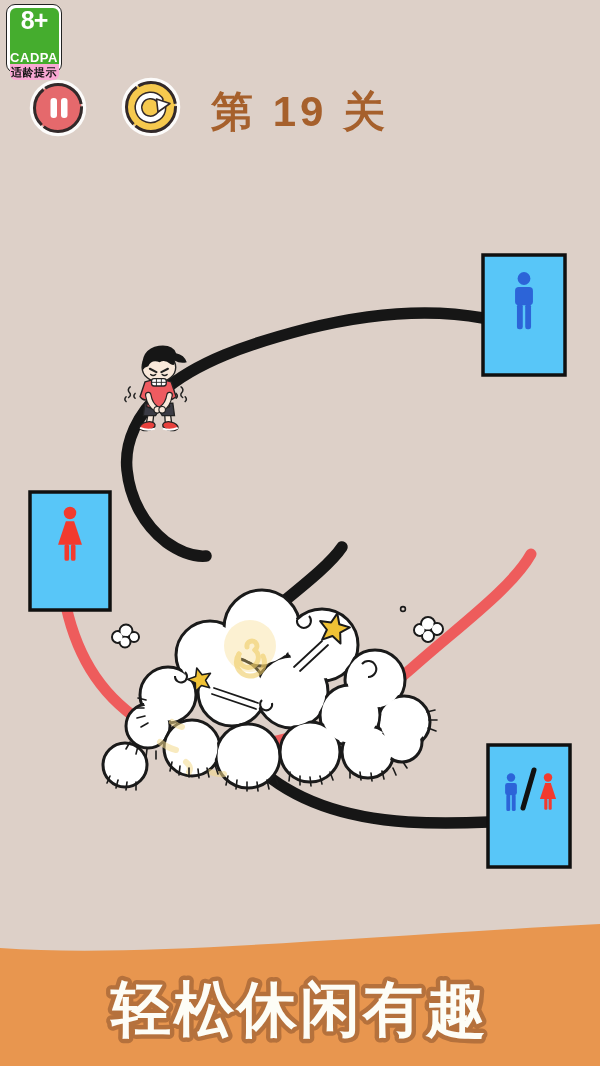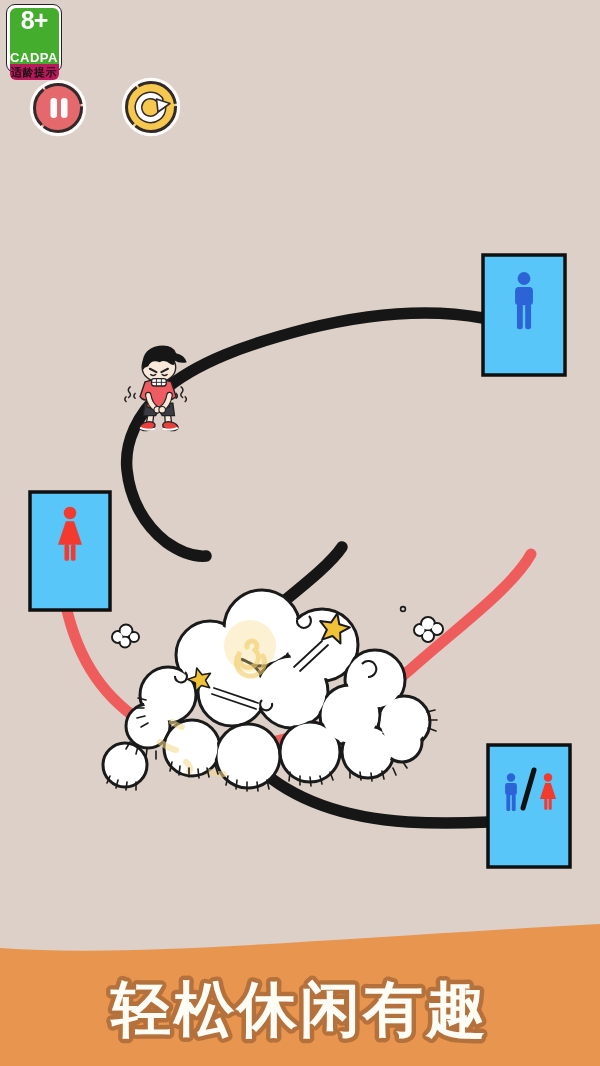--- a/index.html
+++ b/index.html
@@ -7,21 +7,21 @@
          font-family:"Liberation Sans","DejaVu Sans",sans-serif;}
   .stage *{box-sizing:border-box;}
 
   
   .badge{position:absolute;left:6px;top:4px;width:56px;height:69px;background:#fff;
          border:1.5px solid #222;border-radius:9px;padding:2.5px;display:flex;flex-direction:column;}
   .badge-green{flex:1;background:#45ad2e;border-radius:6px 6px 0 0;color:#fff;text-align:center;
                display:flex;flex-direction:column;justify-content:center;line-height:1;}
   .badge-rating{font-size:25px;font-weight:bold;letter-spacing:-1px;}
   .badge-org{font-size:13px;font-weight:bold;margin-top:18px;letter-spacing:.5px;}
-  .badge-label{height:16px;background:#be185d;color:#111;font-size:11px;font-weight:bold;
+  .badge-label{height:16px;background:#f9a8d4;color:#111;font-size:11px;font-weight:bold;
                text-align:center;line-height:16px;letter-spacing:.5px;border-radius:0 0 6px 6px;white-space:nowrap;}
 
   
   .level-title{position:absolute;left:0;top:84px;width:100%;text-align:center;
                font-size:42px;font-weight:bold;color:#a6602c;letter-spacing:4px;}
   .instruction{position:absolute;left:0;top:184px;width:100%;text-align:center;
                font-size:27px;font-weight:bold;color:#181512;letter-spacing:1px;}
 
   .topbar-svg{position:absolute;left:0;top:0;}
   .play-svg{position:absolute;left:0;top:0;}
@@ -298,19 +298,20 @@
       <circle cx="151" cy="107" r="27.5" fill="none" stroke="rgba(255,255,255,0.9)" stroke-width="3.5"></circle>
       <circle cx="151" cy="107" r="24.5" fill="#f6c94e" stroke="#32292a" stroke-width="3" stroke-dasharray="55 2.5 42 2 48 2.5"></circle>
       <g>
         <path d="M159.5,99.5 A12,12 0 1 0 162.5,107.5" fill="none" stroke="#32292a" stroke-width="8" stroke-linecap="round"></path>
         <path d="M159.5,99.5 A12,12 0 1 0 162.5,107.5" fill="none" stroke="#fff" stroke-width="5" stroke-linecap="round"></path>
         <path d="M156.5,99 L170,103.5 L158,112 Z" fill="#fff" stroke="#32292a" stroke-width="1.6" stroke-linejoin="round"></path>
       </g>
     </g>
   </svg>
 
+  <div class="level-title">第 19 关</div>
 
   <svg class="banner-svg" width="600" height="1066" viewBox="0 0 600 1066">
     <path d="M0,948 C140,958 330,938 600,924 L600,1066 L0,1066 Z" fill="#e8964f"></path>
     <text class="banner-text" x="300" y="1030" text-anchor="middle" fill="#fdfdf6" stroke="#b5713c" stroke-width="9" paint-order="stroke" stroke-linejoin="round">轻松休闲有趣</text>
   </svg>
 
 </div>
 
 </body></html>

